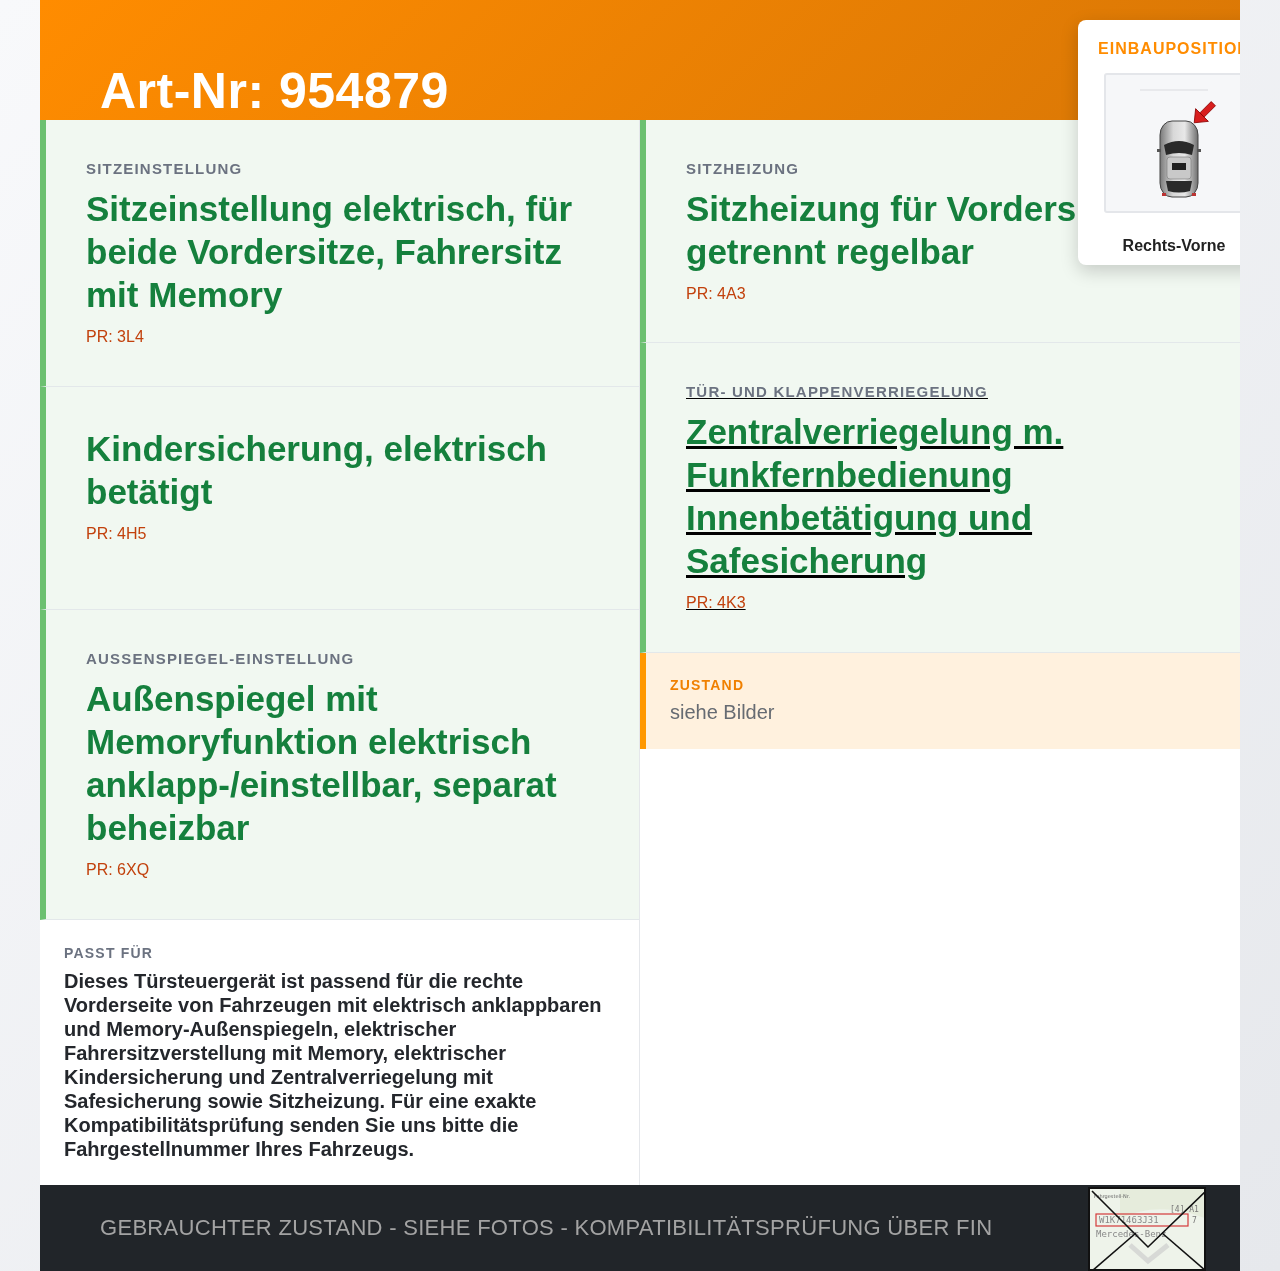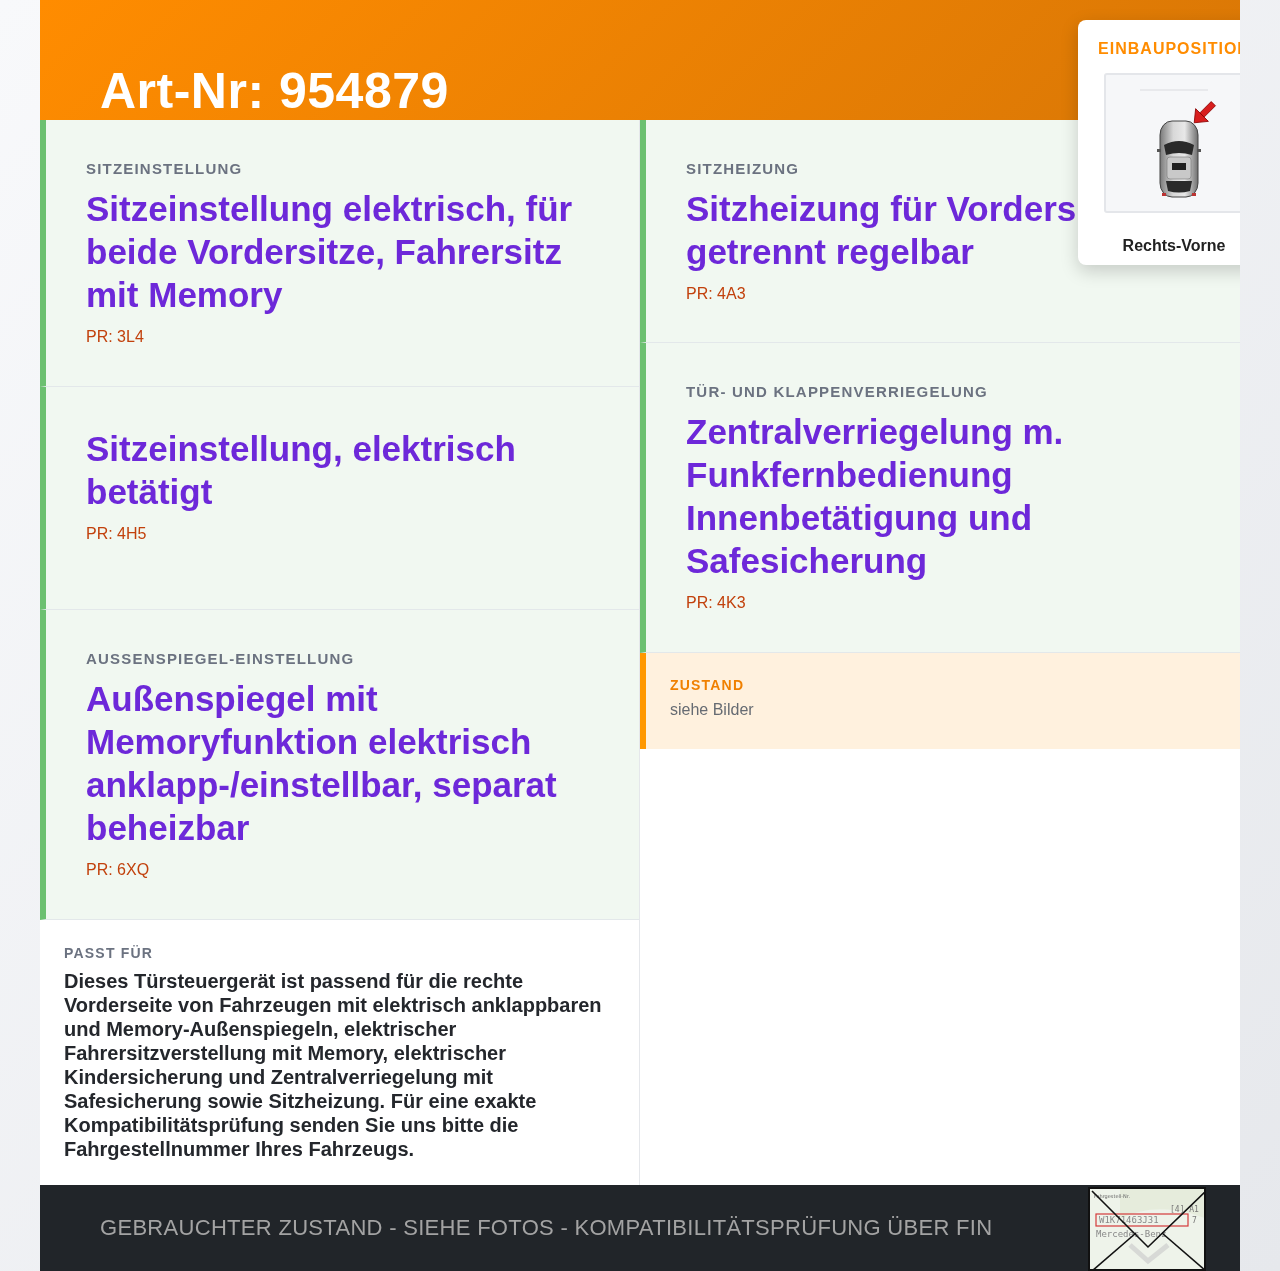--- a/index.html
+++ b/index.html
@@ -35,43 +35,43 @@
       border-left: 6px solid #6cc070;
       border-bottom: 1px solid #e3e8ea;
       padding: 40px 40px 44px 40px;
     }
     .feature .cat {
       font-size: 15px; font-weight: 700; color: #6b7280;
       letter-spacing: 1.2px; text-transform: uppercase;
       margin-bottom: 10px;
     }
     .feature .title {
-      font-size: 35px; font-weight: 700; color: #6d28d9; line-height: 43px;
+      font-size: 35px; font-weight: 700; color: #15803d; line-height: 43px;
       margin-bottom: 12px;
     }
     .feature .pr {
       font-size: 16px; color: #c2410c;
     }
     .left .f1 { height: 267px; }
     .left .f2 { height: 223px; }
     .left .f3 { height: 310px; }
     .right .f1 { height: 223px; }
-    .right .f2 { height: 310px; }
+    .right .f2 { height: 310px; text-decoration: underline; }
 
     .state {
       background: #fff1de;
       border-left: 6px solid #ff9800;
       padding: 24px 24px;
       height: 96px;
     }
     .state .cat {
       font-size: 14px; font-weight: 700; color: #f08000;
       letter-spacing: 1.2px; margin-bottom: 8px;
     }
-    .state .val { font-size: 16px; color: #666b72; }
+    .state .val { font-size: 20px; color: #666b72; }
 
     .fits {
       padding: 25px 24px 20px 24px;
     }
     .fits .cat {
       font-size: 14px; font-weight: 700; color: #6b7280;
       letter-spacing: 1.2px; margin-bottom: 8px;
     }
     .fits .text {
       font-size: 20px; font-weight: 700; color: #24272c; line-height: 24px;
@@ -123,21 +123,21 @@
   </div>
 
   <div class="grid">
     <div class="col left">
       <div class="feature f1">
         <div class="cat">SITZEINSTELLUNG</div>
         <div class="title">Sitzeinstellung elektrisch, für beide Vordersitze, Fahrersitz mit Memory</div>
         <div class="pr">PR: 3L4</div>
       </div>
       <div class="feature f2">
-        <div class="title">Sitzeinstellung, elektrisch betätigt</div>
+        <div class="title">Kindersicherung, elektrisch betätigt</div>
         <div class="pr">PR: 4H5</div>
       </div>
       <div class="feature f3">
         <div class="cat">AUSSENSPIEGEL-EINSTELLUNG</div>
         <div class="title">Außenspiegel mit Memoryfunktion elektrisch anklapp-/einstellbar, separat beheizbar</div>
         <div class="pr">PR: 6XQ</div>
       </div>
       <div class="fits">
         <div class="cat">PASST FÜR</div>
         <div class="text">Dieses Türsteuergerät ist passend für die rechte Vorderseite von Fahrzeugen mit elektrisch anklappbaren und Memory-Außenspiegeln, elektrischer Fahrersitzverstellung mit Memory, elektrischer Kindersicherung und Zentralverriegelung mit Safesicherung sowie Sitzheizung. Für eine exakte Kompatibilitätsprüfung senden Sie uns bitte die Fahrgestellnummer Ihres Fahrzeugs.</div>

